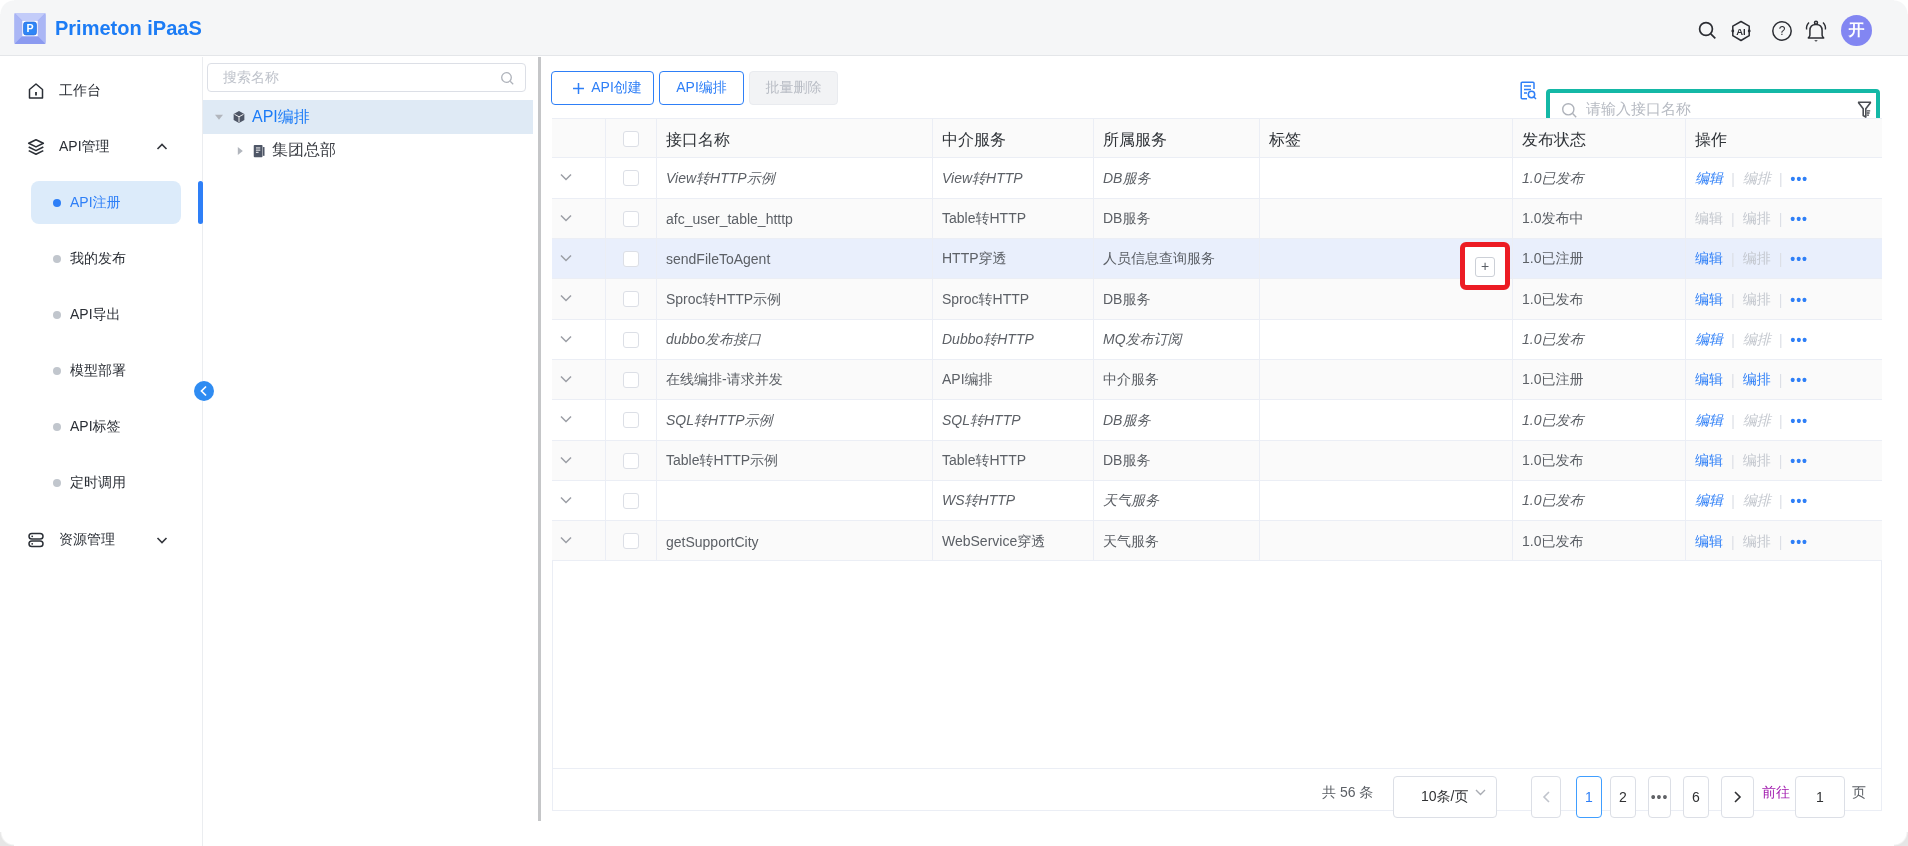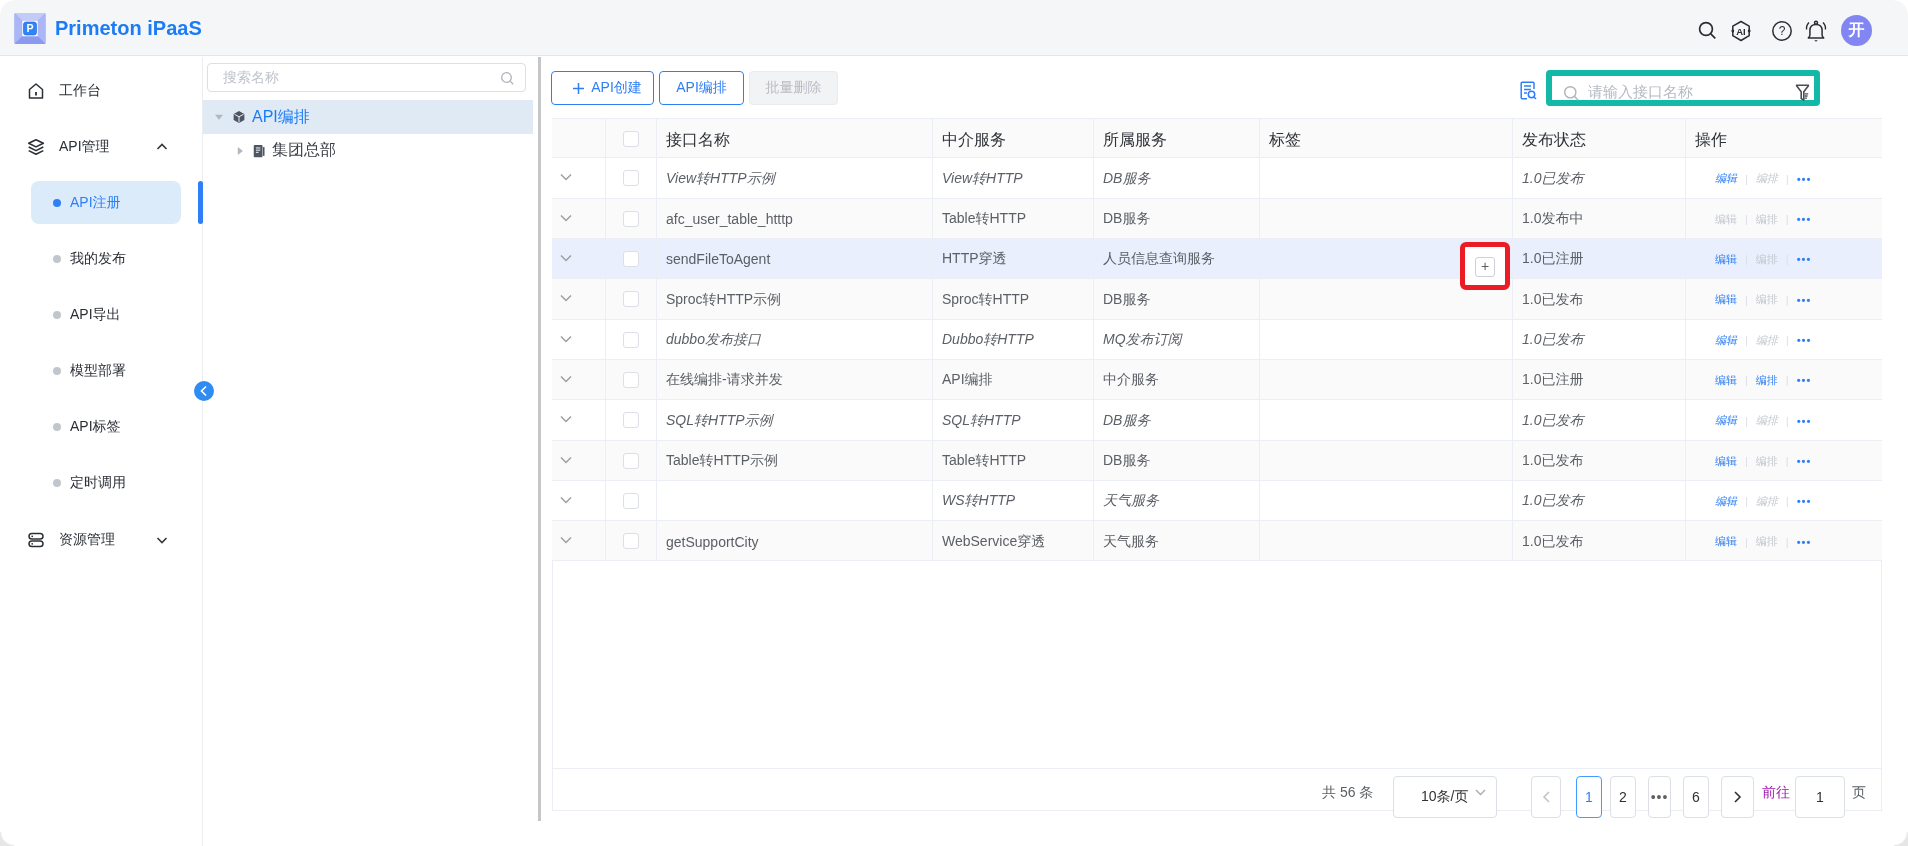--- a/index.html
+++ b/index.html
@@ -42,39 +42,39 @@
     background:#dfeaf5; display:flex; align-items:center; }
   #trow2 { position:absolute; left:203px; top:134px; width:330px; height:33px;
     background:#fff; display:flex; align-items:center; }
   
   #vdivider { position:absolute; left:538px; top:57px; width:3px; height:764px; background:#c5c6c8; }
   
   .btn { position:absolute; top:71px; height:34px; border-radius:4px; font-size:14px;
     display:flex; align-items:center; justify-content:center; }
   .btn-blue { border:1px solid #2e7ff7; color:#2e7ff7; background:#fff; }
   .btn-dis { background:#f2f3f5; color:#b9bdc5; border:1px solid #e9ebef; }
-  #msearch { position:absolute; left:1546px; top:70px; width:274px; height:36px;
-    border:6px solid #14b8a6; border-radius:4px; background:#fff; }
+  #msearch { position:absolute; left:1546px; top:89px; width:334px; height:36px;
+    border:4px solid #14b8a6; border-radius:4px; background:#fff; }
   #msearch .ph { position:absolute; left:36px; top:7px; font-size:15px; color:#b6bac2; }
   
   #card { position:absolute; left:552px; top:118px; width:1330px; height:693px;
     border:1px solid #ebeef5; border-top:none; background:#fff; }
   #thead { position:absolute; left:552px; top:118px; width:1330px; height:40px;
     background:#fafafa; border-top:1px solid #ebeef5; border-bottom:1px solid #ebeef5; }
   .hcell { position:absolute; top:0; height:40px; display:flex; align-items:center;
     padding-top:2px; font-size:16px; font-weight:500; color:#2f3338; }
   .row { position:absolute; left:552px; width:1330px; height:40.33px; border-bottom:1px solid #ebeef5; }
   .row.odd { background:#fff;font-style:italic; } .row.even { background:#fafafa; }
   .row.sel { background:#e9effc; }
   .cell { position:absolute; top:0; height:40px; display:flex; align-items:center; padding-top:1px;
     font-size:14px; color:#5c6066; }
   .cb { position:absolute; width:16px; height:16px; border:1px solid #dcdfe6;
     border-radius:3px; background:#fff; }
   .chev { position:absolute; }
-  .act { font-size:11px;margin-left:20px; }
+  .act { font-size:14px; }
   .act .ed { color:#2e7ff7; } .act .dis { color:#c3c7ce; }
   .act .sep { color:#dcdfe6; margin:0 8px; }
   .act .more { color:#2e7ff7; font-weight:bold; letter-spacing:1px; }
   
   #footer { position:absolute; left:552px; top:768px; width:1330px; height:43px;
     border-top:1px solid #ebeef5; }
   .pbtn { position:absolute; top:776px; height:42px; border:1px solid #dcdfe6;
     border-radius:4px; background:#fff; color:#303133; font-size:14px;
     display:flex; align-items:center; justify-content:center; }
   

